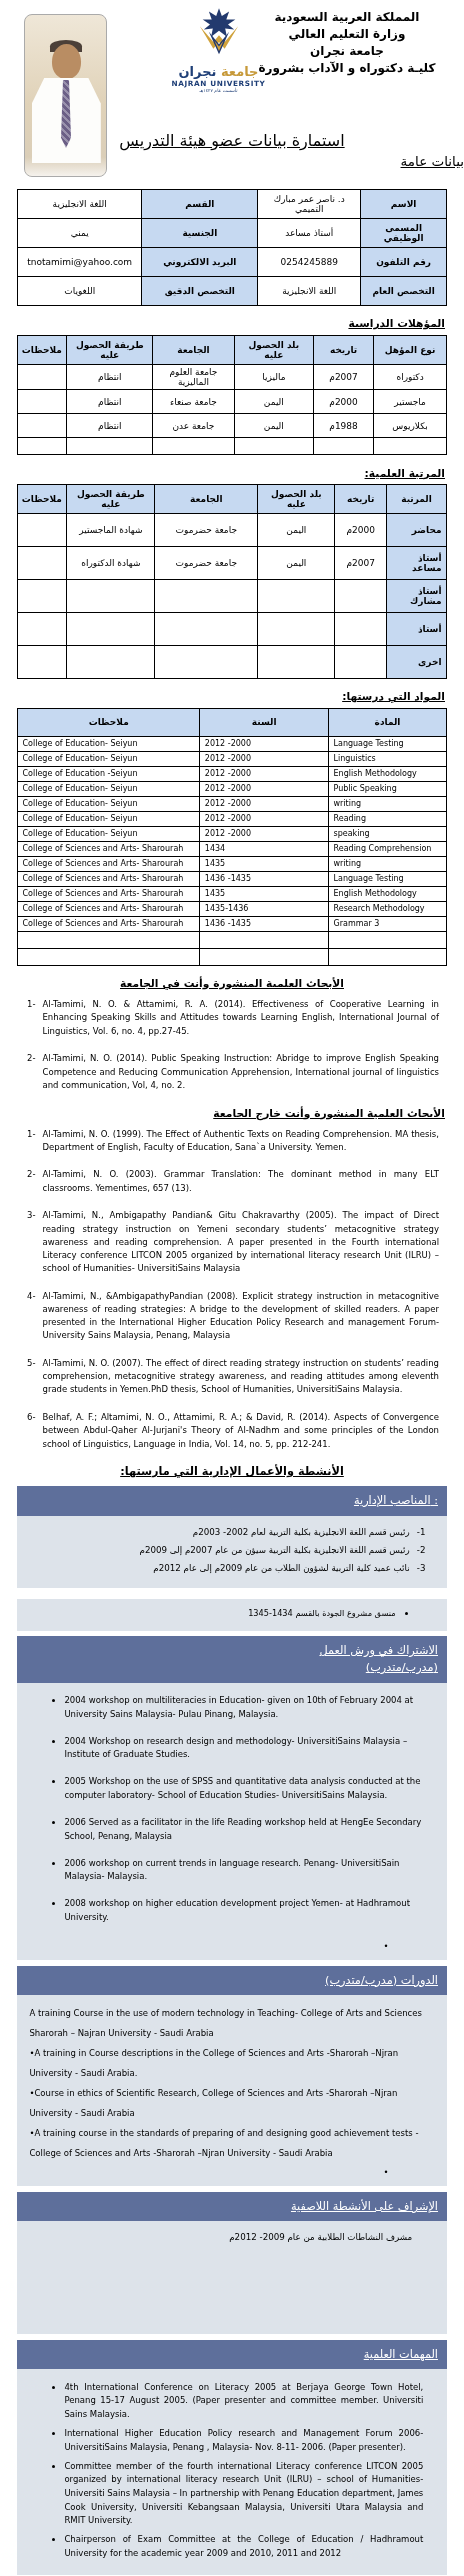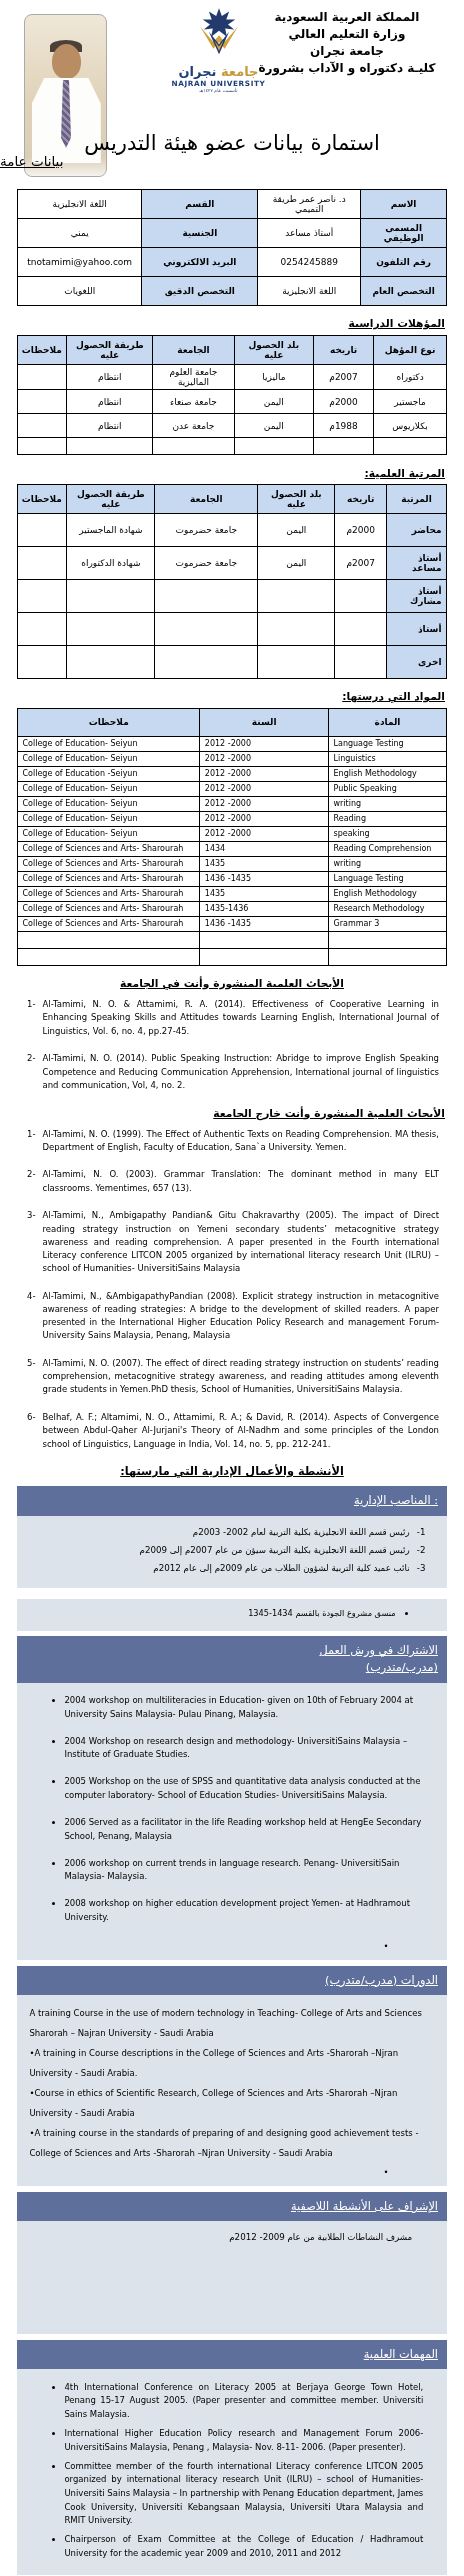--- a/index.html
+++ b/index.html
@@ -22,22 +22,22 @@
   .photo .shirt{position:absolute;left:6.8px;top:63px;width:69px;height:85px;background:#fdfdfb;
                 clip-path:polygon(18% 0,82% 0,100% 30%,100% 100%,0 100%,0 30%);}
   .photo .tie{position:absolute;left:36px;top:65px;width:10px;height:68px;background:repeating-linear-gradient(45deg,#6b5f86 0 2.8px,#9a92ad 2.8px 5px);clip-path:polygon(20% 0,80% 0,100% 85%,50% 100%,0 85%);}
   .photo .shine{position:absolute;left:0;bottom:0;width:100%;height:19px;background:linear-gradient(180deg,rgba(255,255,255,0),rgba(255,255,255,.75));}
   .logo{position:absolute;left:162px;top:6.8px;width:113px;text-align:center;}
   .logo-ar{font-size:13px;font-weight:bold;color:var(--navy);margin-top:1.1px;}
   .logo-ar .g1{color:var(--gold);}
   .logo-en{font-size:7.3px;font-weight:bold;letter-spacing:0.6px;color:var(--navy);}
   .logo-sub{font-size:4.5px;color:var(--navy);margin-top:0.6px;}
   .ministry{position:absolute;right:24px;top:9px;width:186px;text-align:center;font-weight:bold;font-size:12px;line-height:1.42;}
-  .form-title{position:absolute;top:131px;left:0;width:100%;text-align:center;font-size:21px;}
-  .form-subtitle{position:absolute;top:153px;left:0;width:100%;text-align:left;font-size:13.5px;text-decoration:underline;}
+  .form-title{position:absolute;top:131px;left:0;width:100%;text-align:center;font-size:16px;text-decoration:underline;}
+  .form-subtitle{position:absolute;top:153px;left:0;width:100%;text-align:right;font-size:13.5px;text-decoration:underline;}
 
   
   table{border-collapse:collapse;width:430px;margin:0 17px;table-layout:fixed;}
   th,td{border:0.9px solid #000;padding:2.3px 4.5px;vertical-align:middle;font-size:9px;overflow:hidden;}
   th{background:var(--th-blue);font-weight:bold;text-align:center;}
   .gen td{height:29px;}
   .gen .lbl{background:var(--th-blue);font-weight:bold;text-align:center;font-size:9px;}
   .gen .val{text-align:center;}
   .t-qual th,.t-rank th{height:29px;}
   .t-qual td{height:24px;text-align:center;}
@@ -118,21 +118,21 @@
   <table class="gen" dir="rtl">
     <colgroup>
         <col style="width:20%">
         <col style="width:24%">
         <col style="width:27%">
         <col style="width:29%">
       </colgroup>
     <tbody>
       <tr>
         <td class="lbl">الاسم</td>
-        <td class="val">د. ناصر عمر طريقة التميمي</td>
+        <td class="val">د. ناصر عمر مبارك التميمي</td>
         <td class="lbl">القسم</td>
         <td class="val">اللغة الانجليزية</td>
       </tr>
       <tr>
         <td class="lbl">المسمى الوظيفي</td>
         <td class="val">أستاذ مساعد</td>
         <td class="lbl">الجنسية</td>
         <td class="val">يمني</td>
       </tr>
       <tr>

